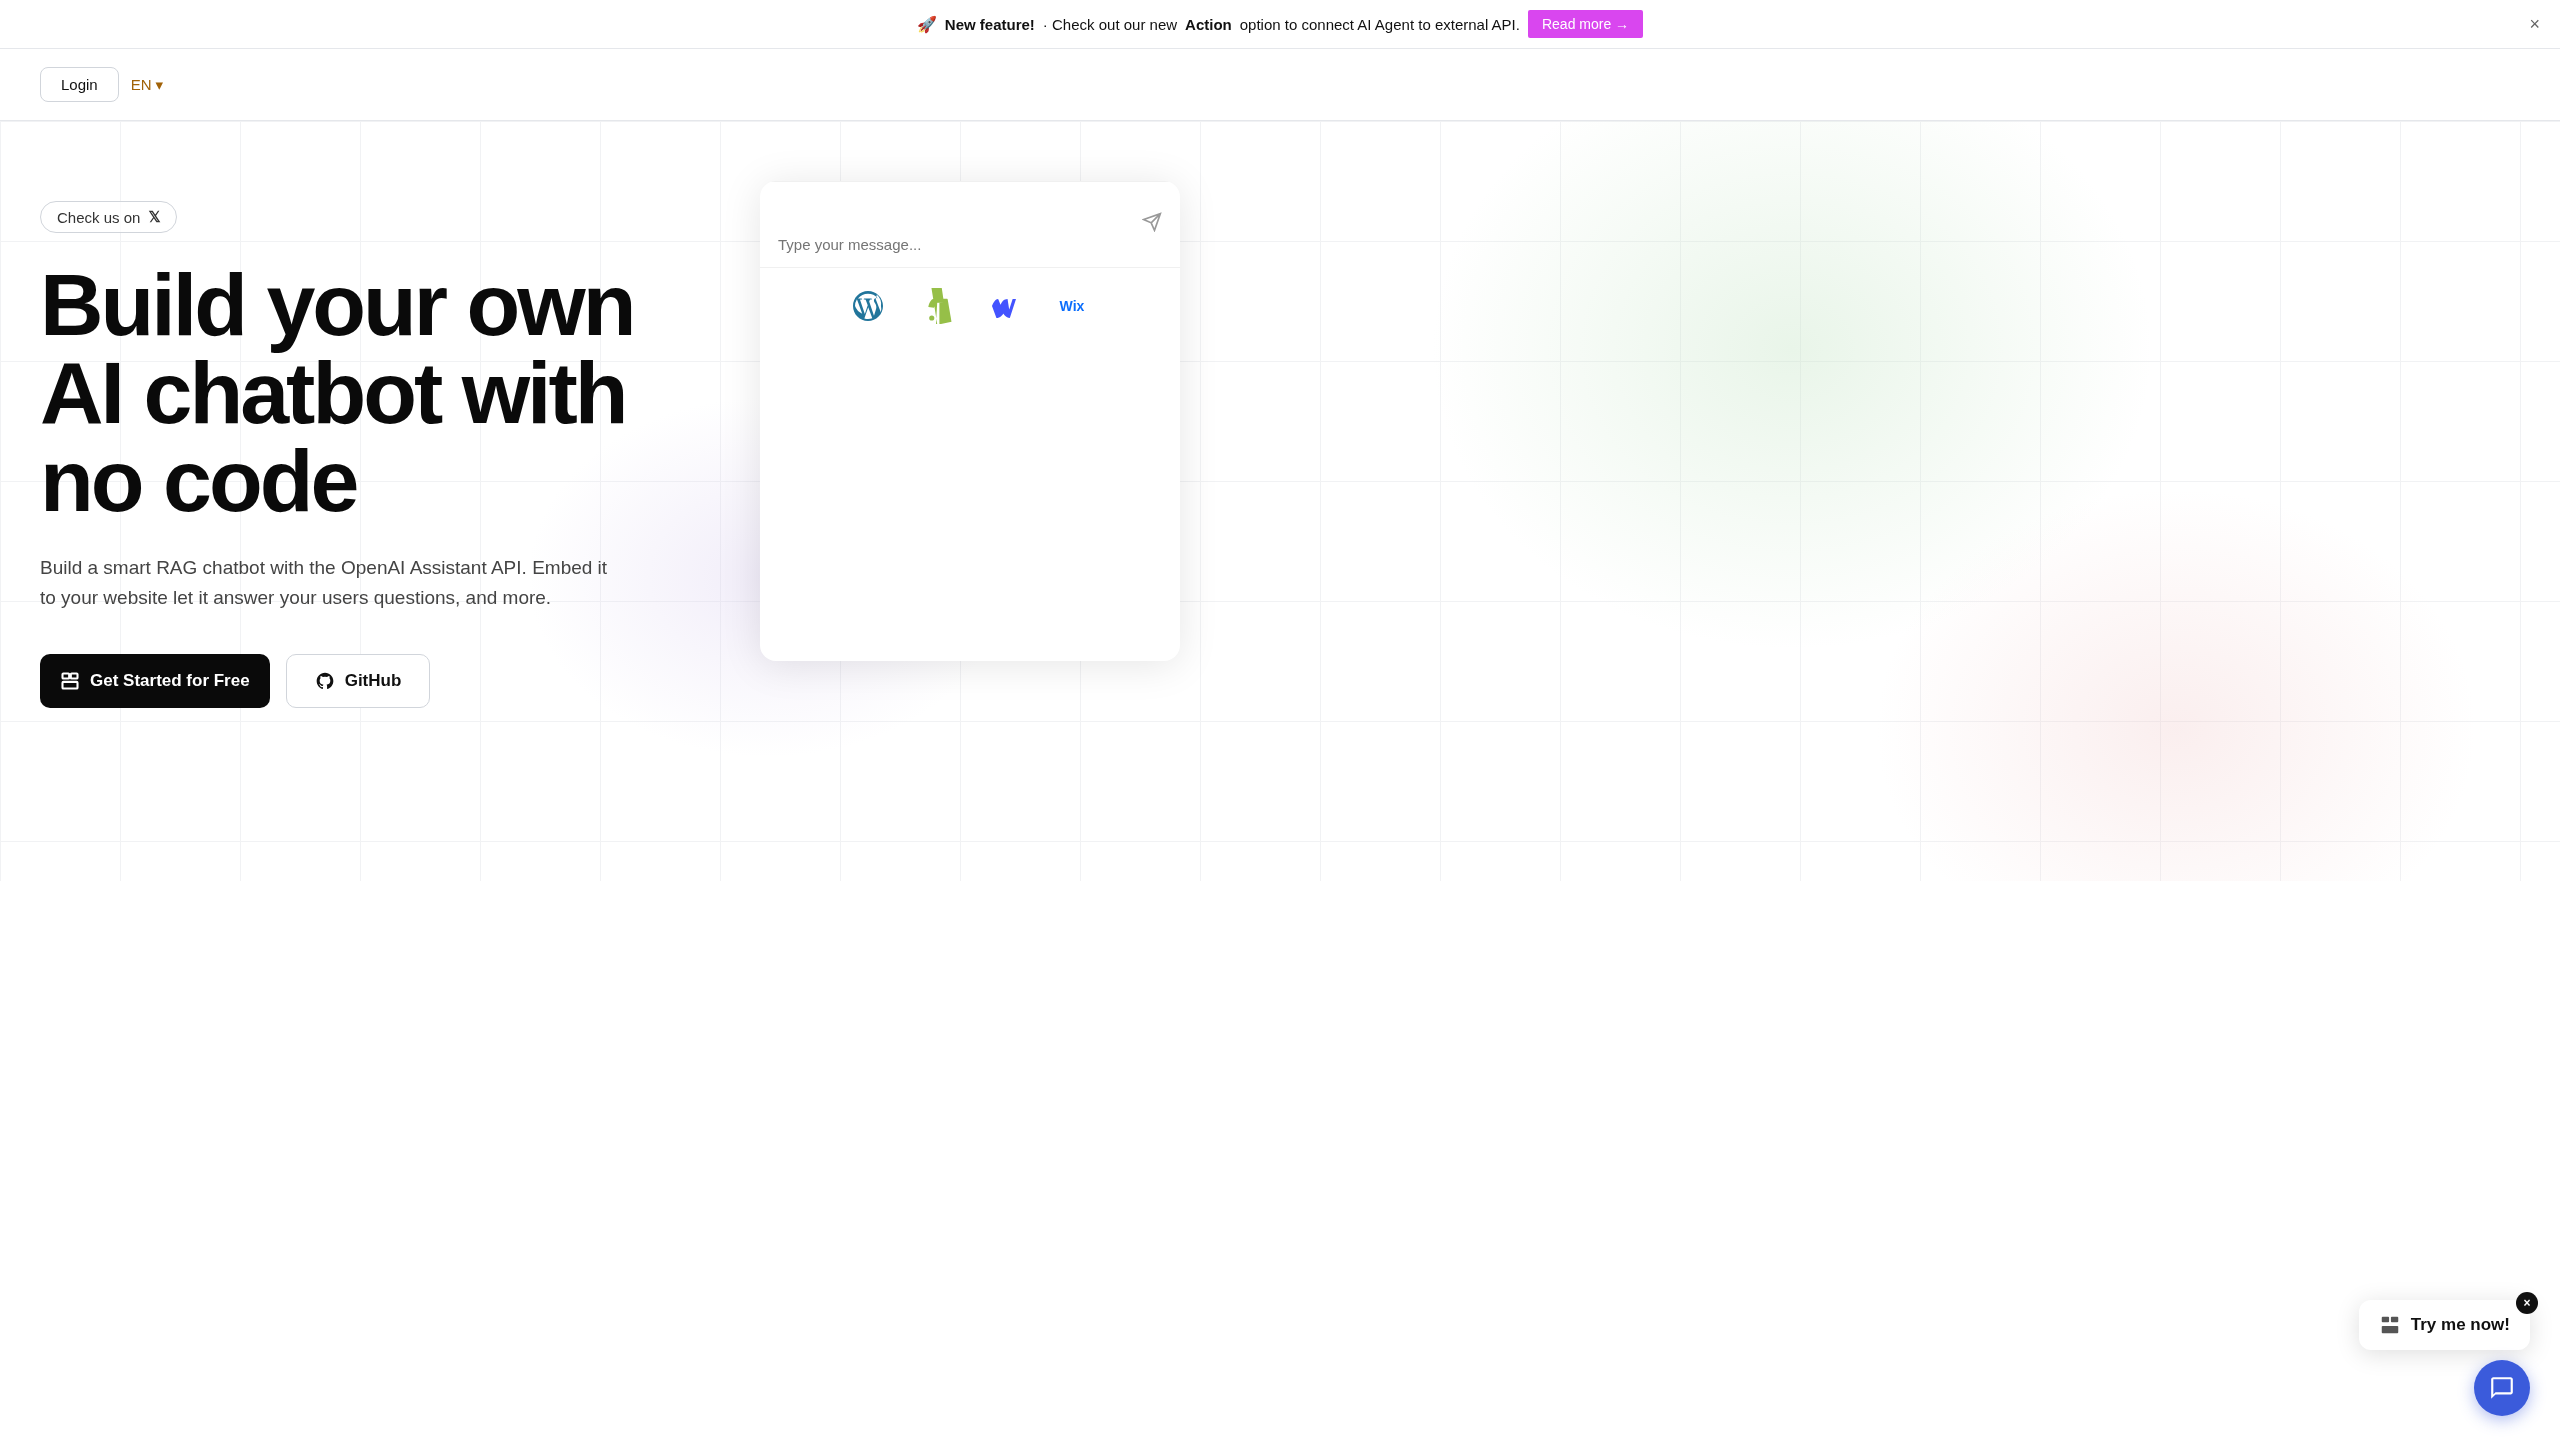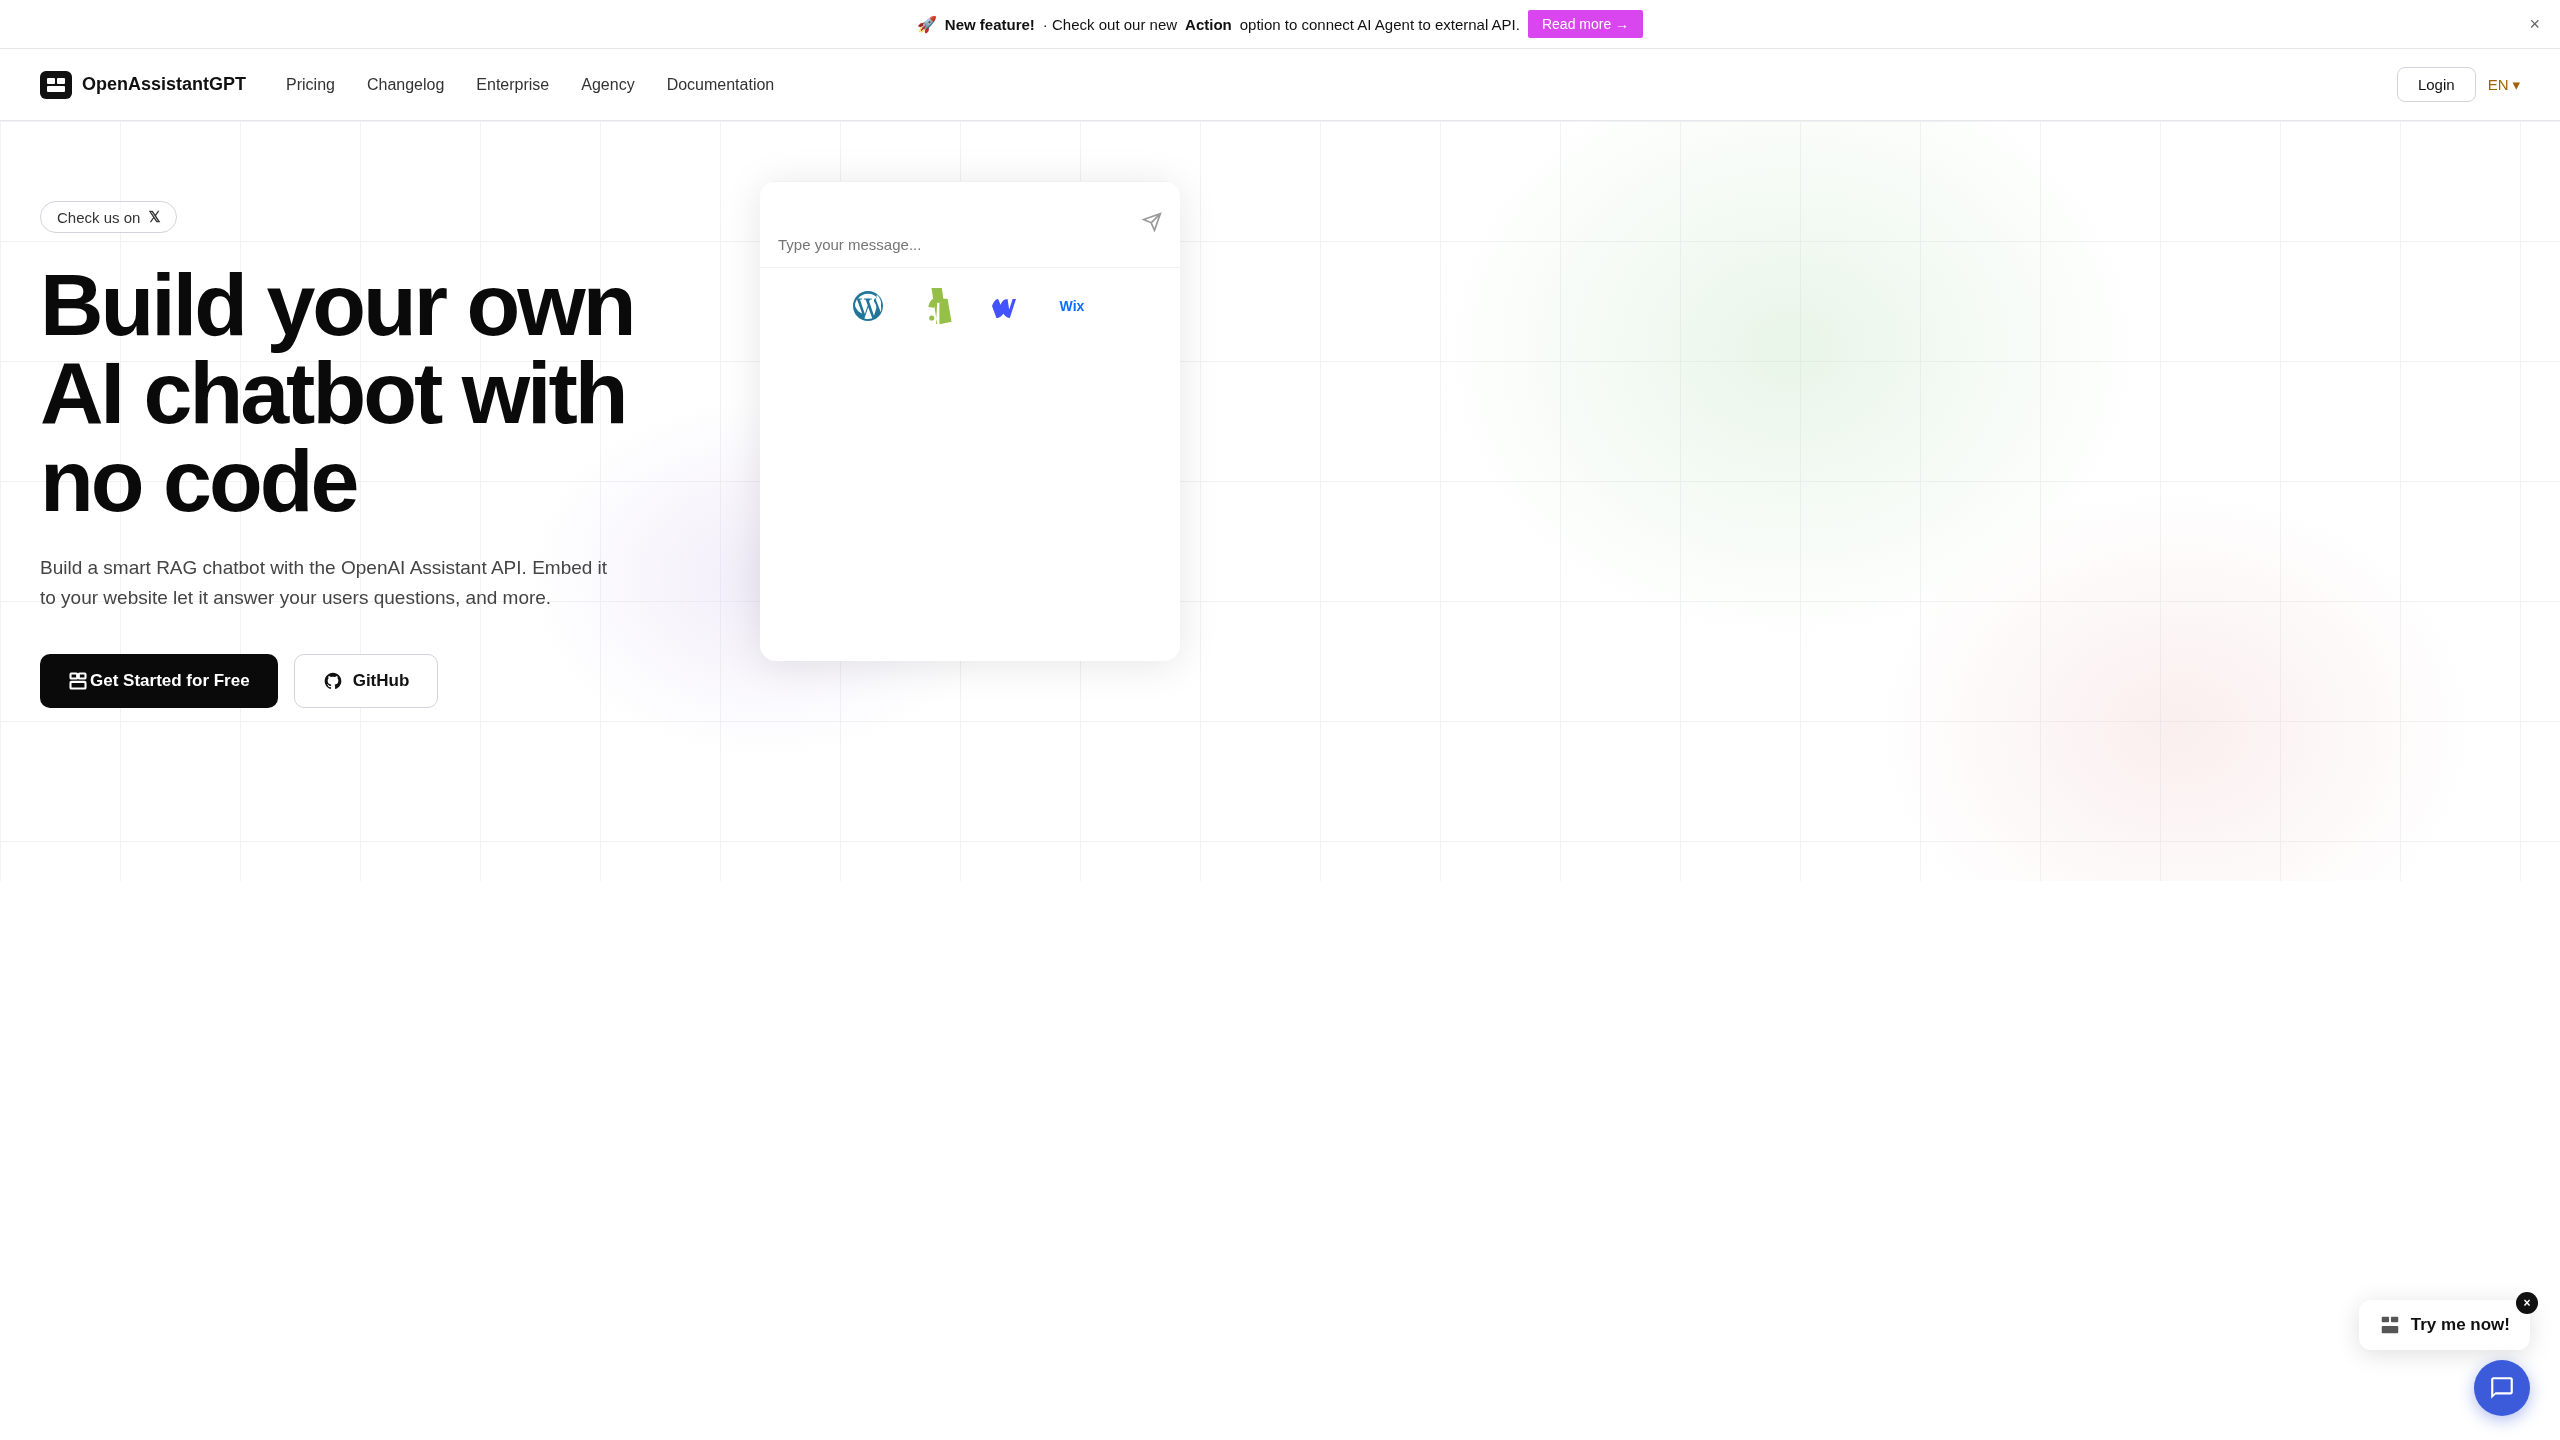--- a/index.html
+++ b/index.html
@@ -197,26 +197,26 @@
     }
 
     .hero-buttons {
       display: flex;
       gap: 16px;
     }
 
     .btn-primary {
       display: flex;
       align-items: center;
-      gap: 2px;
+      gap: 10px;
       background: #0a0a0a;
       color: #fff;
       border: none;
       border-radius: 10px;
-      padding: 16px 28px;
+      padding: 16px 20px;
       font-size: 17px;
       font-weight: 600;
       cursor: pointer;
     }
 
     .btn-secondary {
       display: flex;
       align-items: center;
       gap: 10px;
       background: #fff;
@@ -397,39 +397,20 @@
   <span class="rocket">🚀</span>
   <span class="bold">New feature!</span>
   <span> · Check out our new </span>
   <span class="bold">Action</span>
   <span> option to connect AI Agent to external API.</span>
   <button class="read-more-btn">Read more →</button>
   <button class="announcement-close">×</button>
 </div>
 
 <nav>
-  <div class="nav-left">
-    <a class="logo" href="#">
-      <div class="logo-icon">
-        <svg width="20" height="16" viewBox="0 0 20 16" fill="none">
-          <rect x="1" y="1" width="8" height="6" rx="1" fill="#fff"></rect>
-          <rect x="11" y="1" width="8" height="6" rx="1" fill="#fff"></rect>
-          <rect x="1" y="9" width="18" height="6" rx="1" fill="#fff"></rect>
-        </svg>
-      </div>
-      <span>OpenAssistantGPT</span>
-    </a>
-    <ul class="nav-links">
-      <li><a href="#">Pricing</a></li>
-      <li><a href="#">Changelog</a></li>
-      <li><a href="#">Enterprise</a></li>
-      <li><a href="#">Agency</a></li>
-      <li><a href="#">Documentation</a></li>
-    </ul>
-  </div>
   <div class="nav-right">
     <button class="login-btn">Login</button>
     <button class="lang-selector">
       <span>EN</span>
       <span>▾</span>
     </button>
   </div>
 </nav>
 
 <section class="hero">

